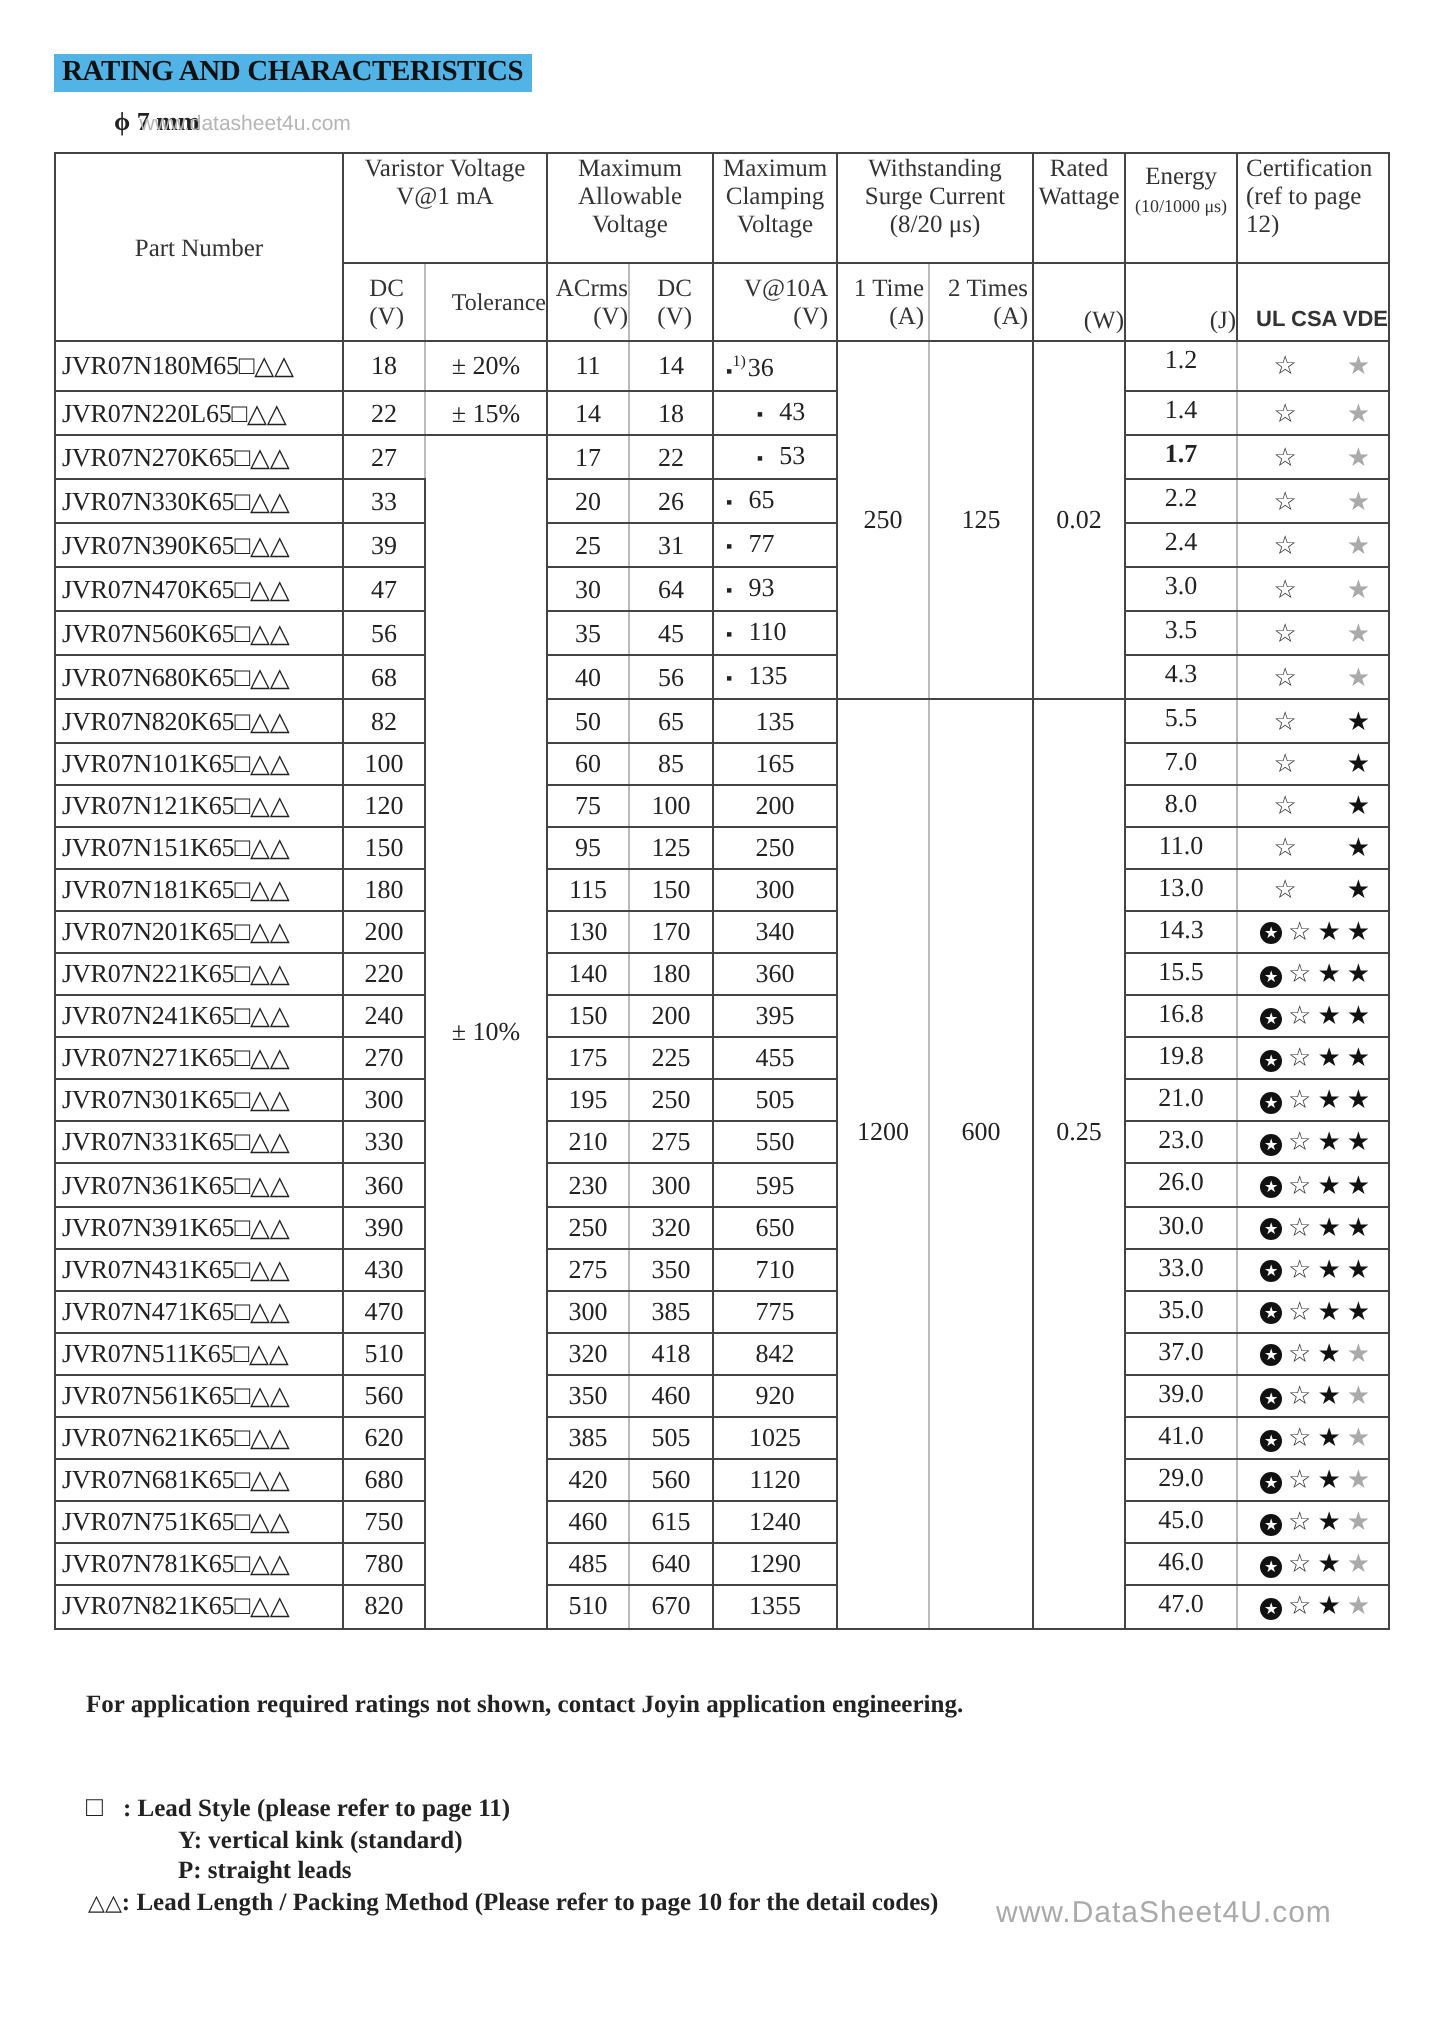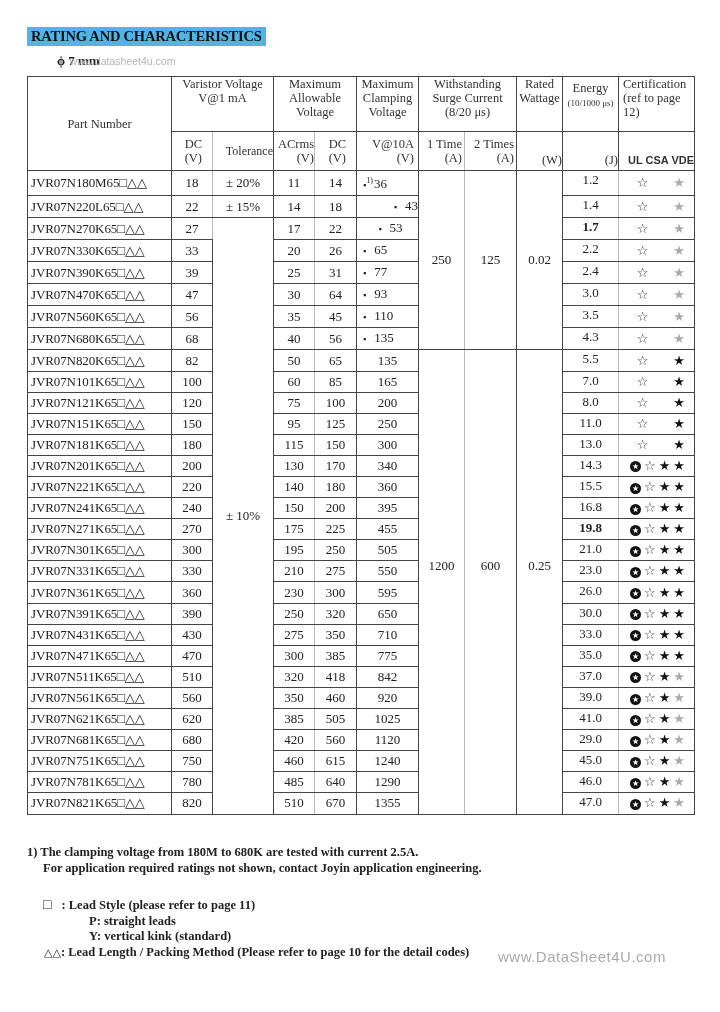--- a/index.html
+++ b/index.html
@@ -89,21 +89,21 @@
         <td rowspan="8">0.02</td>
         <td class="rt" style="line-height:17px;vertical-align:top;">1.2</td>
         <td class="cert lt"><span class="s-out">☆</span><span style="display:inline-block;width:22px"></span><span class="s-grey">★</span></td>
       </tr>
       <tr>
         <td class="part nob">JVR07N220L65□△△</td>
         <td class="rt nob">22</td>
         <td>± 15%</td>
         <td class="rt nob">14</td>
         <td class="lt nob">18</td>
-        <td class=" nob" style="text-align:right;padding-left:6px;"><span class="dot">▪</span><span style="margin-left:8px">43</span></td>
+        <td class=" nob" style="text-align:center;padding-left:6px;"><span class="dot">▪</span><span style="margin-left:8px">43</span></td>
         <td class="rt nob" style="line-height:17px;vertical-align:top;">1.4</td>
         <td class="cert lt nob"><span class="s-out">☆</span><span style="display:inline-block;width:22px"></span><span class="s-grey">★</span></td>
       </tr>
       <tr>
         <td class="part">JVR07N270K65□△△</td>
         <td class="rt">27</td>
         <td rowspan="28">± 10%</td>
         <td class="rt">17</td>
         <td class="lt">22</td>
         <td class="" style="text-align:center;padding-left:6px;"><span class="dot">▪</span><span style="margin-left:8px">53</span></td>
@@ -229,21 +229,21 @@
         <td class=" nob">395</td>
         <td class="rt nob" style="line-height:17px;vertical-align:top;">16.8</td>
         <td class="cert lt nob"><span class="s-circ">★</span><span class="s-out">☆</span><span class="s-blk">★</span><span class="s-blk">★</span></td>
       </tr>
       <tr>
         <td class="part">JVR07N271K65□△△</td>
         <td class="rt">270</td>
         <td class="rt">175</td>
         <td class="lt">225</td>
         <td class="">455</td>
-        <td class="rt" style="line-height:17px;vertical-align:top;font-weight:bold;">19.8</td>
+        <td class="rt" style="line-height:17px;vertical-align:top;">19.8</td>
         <td class="cert lt"><span class="s-circ">★</span><span class="s-out">☆</span><span class="s-blk">★</span><span class="s-blk">★</span></td>
       </tr>
       <tr>
         <td class="part nob">JVR07N301K65□△△</td>
         <td class="rt nob">300</td>
         <td class="rt nob">195</td>
         <td class="lt nob">250</td>
         <td class=" nob">505</td>
         <td class="rt nob" style="line-height:17px;vertical-align:top;">21.0</td>
         <td class="cert lt nob"><span class="s-circ">★</span><span class="s-out">☆</span><span class="s-blk">★</span><span class="s-blk">★</span></td>
@@ -353,23 +353,22 @@
         <td class="rt nob">510</td>
         <td class="lt nob">670</td>
         <td class=" nob">1355</td>
         <td class="rt nob" style="line-height:17px;vertical-align:top;">47.0</td>
         <td class="cert lt nob"><span class="s-circ">★</span><span class="s-out">☆</span><span class="s-blk">★</span><span class="s-grey">★</span></td>
       </tr>
     </tbody>
 </table>
 
 <div class="notes">
-  <div>1) The clamping voltage from 180M to 680K are tested with current 2.5A.</div>
   <div class="pl">For application required ratings not shown, contact Joyin application engineering.</div>
 </div>
 
 <div class="legend">
   <div><span style="font-size:14px;font-weight:normal;margin-right:10px;">□</span><span>: Lead Style (please refer to page 11)</span></div>
+  <div class="ind">Y: vertical kink (standard)</div>
   <div class="ind">P: straight leads</div>
-  <div class="ind">Y: vertical kink (standard)</div>
   <div style="margin-left:1px;"><span style="font-weight:normal;font-size:11px;">△△</span><span>: Lead Length / Packing Method (Please refer to page 10 for the detail codes)</span></div>
 </div>
 <div class="wm2">www.DataSheet4U.com</div>
 
 </body></html>

